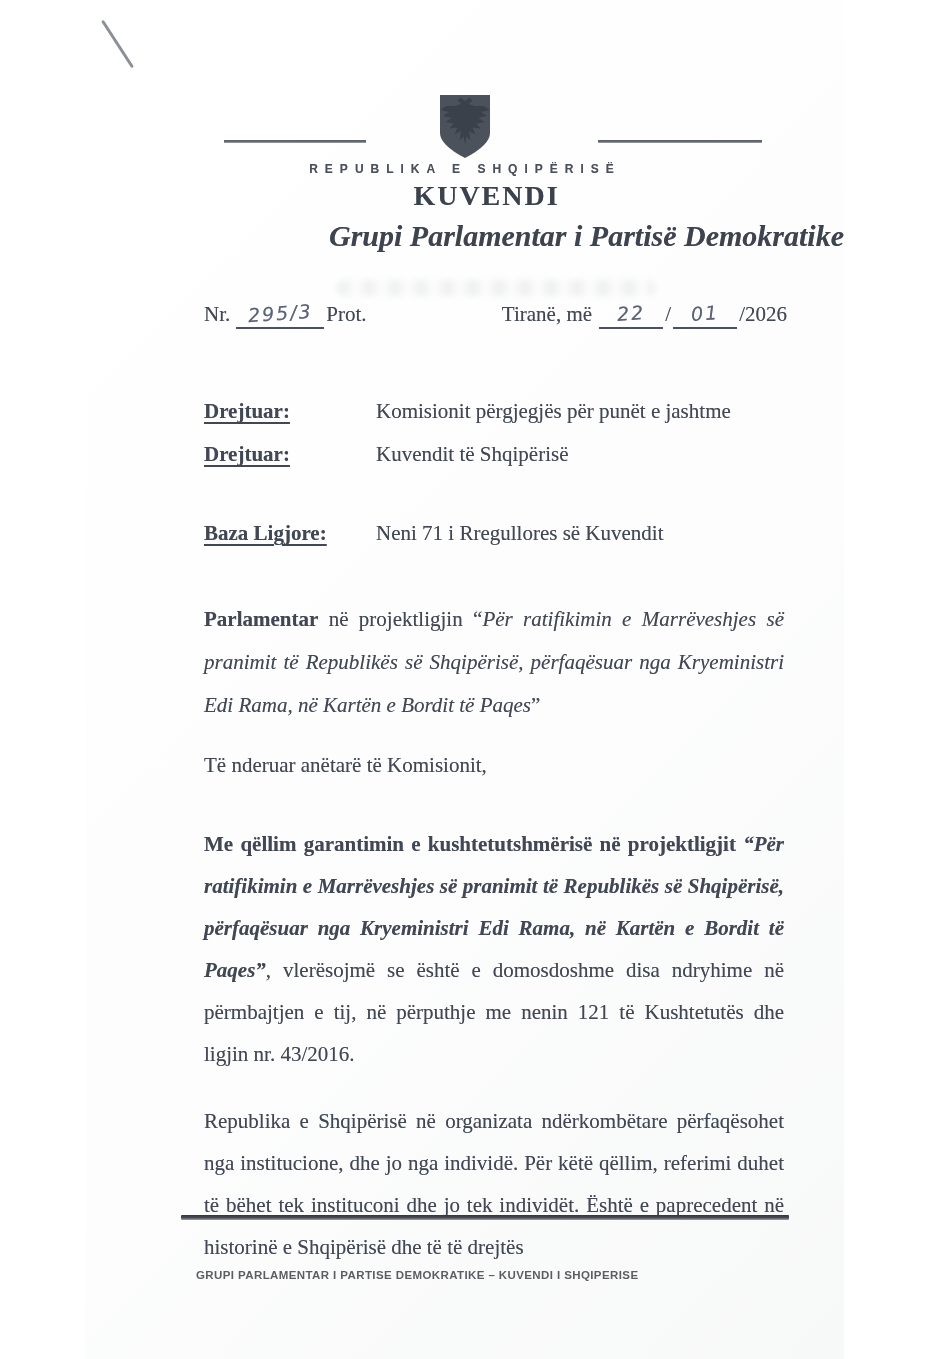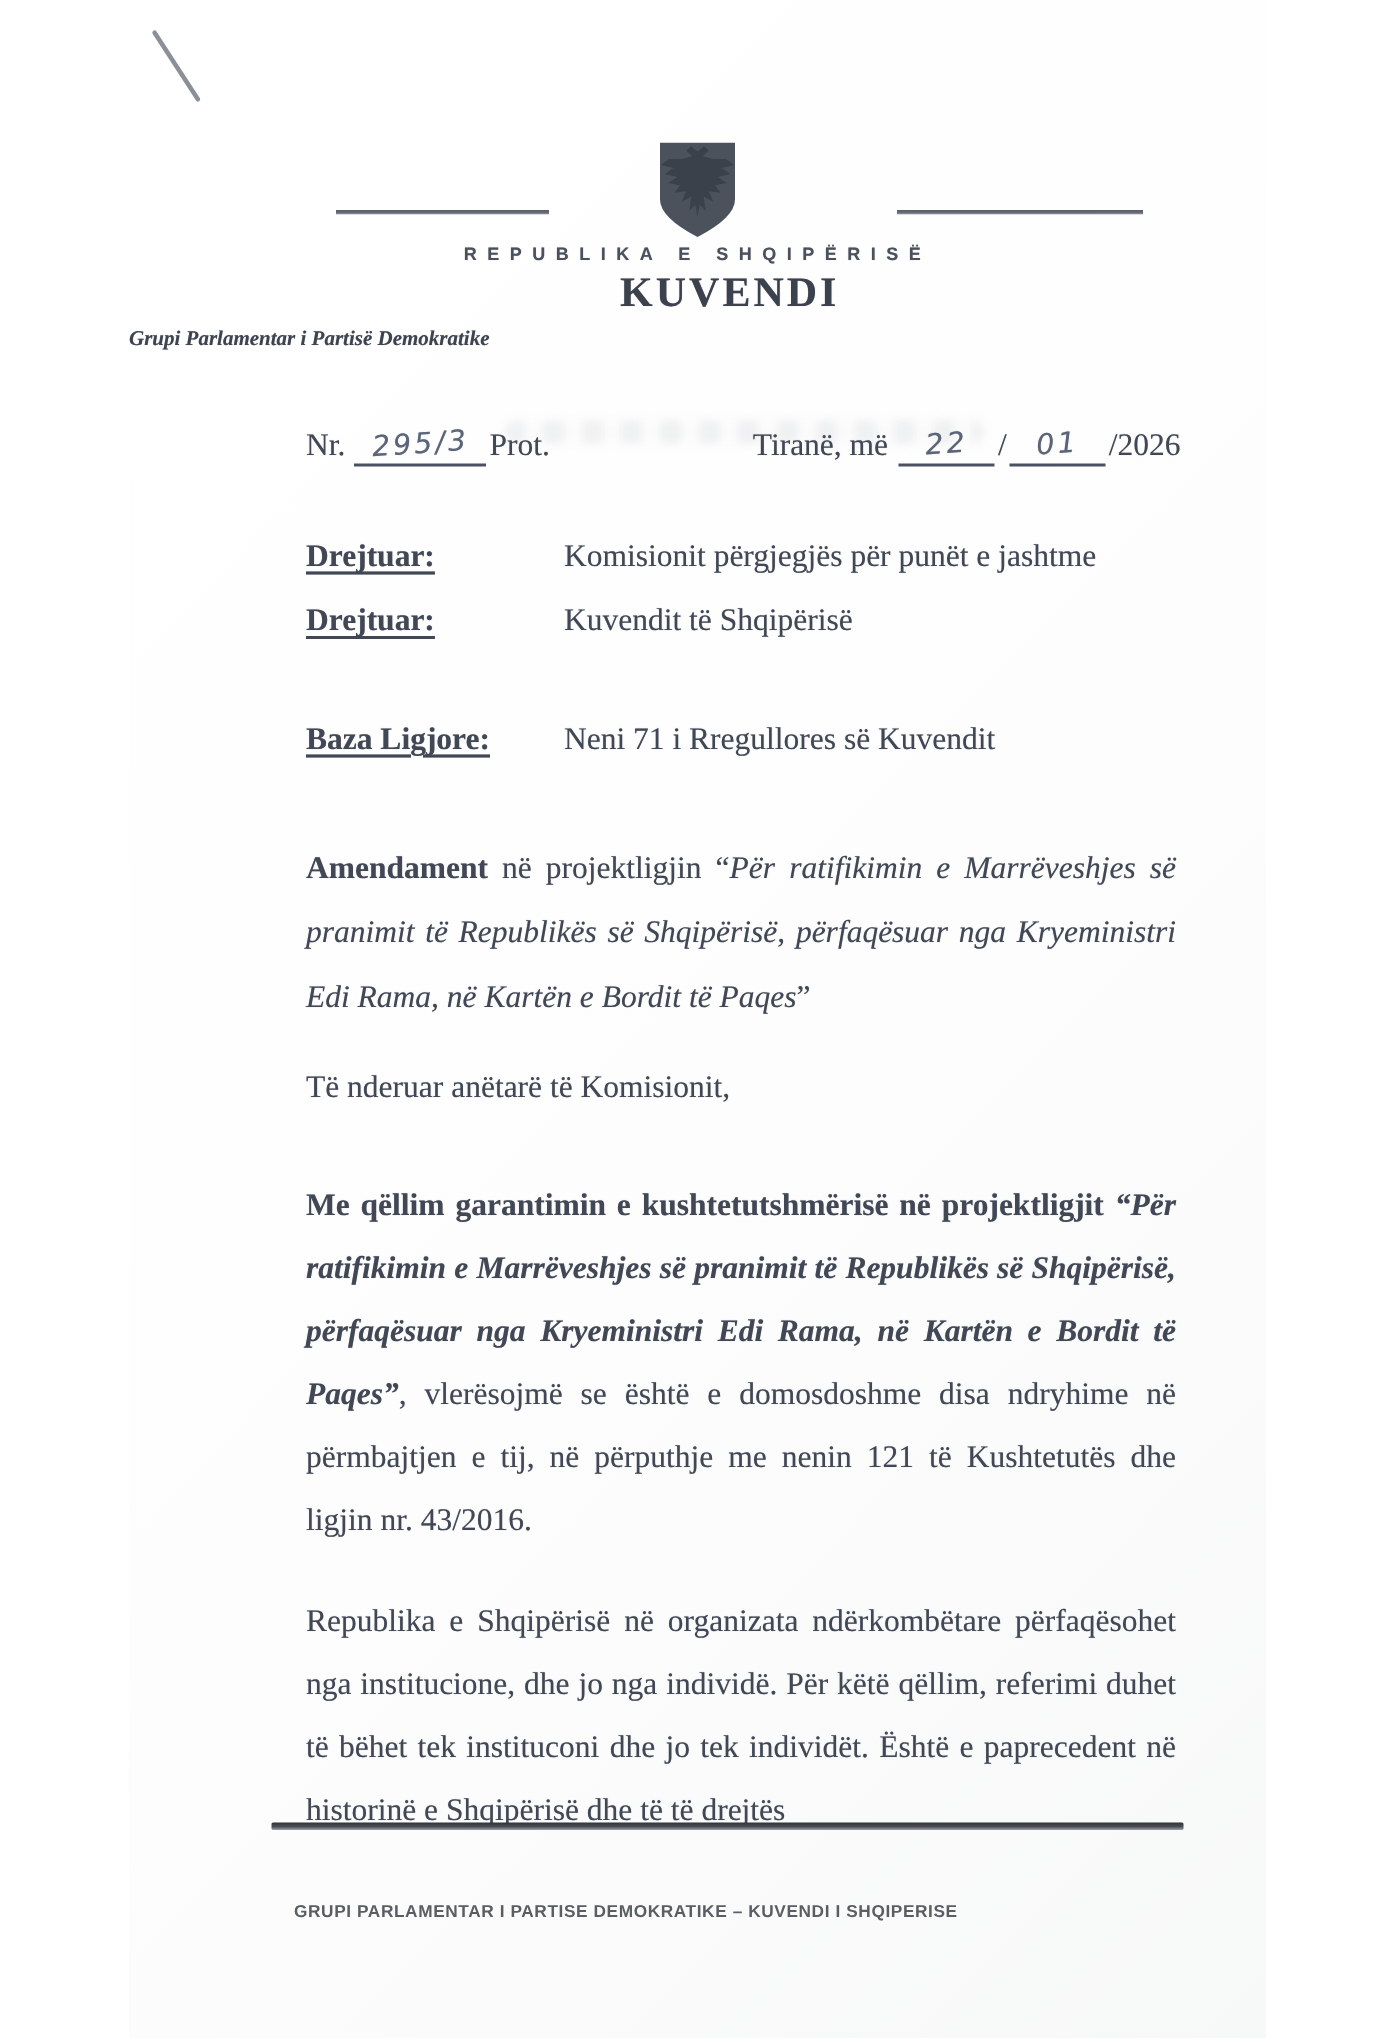--- a/index.html
+++ b/index.html
@@ -53,23 +53,23 @@
   }
   .assembly-title {
     text-align: center;
     margin-top: 4px;
     font-size: 28px; font-weight: bold;
     letter-spacing: 2px;
     color: #3c424d;
     padding-left: 43px;
   }
   .group-title {
-    text-align: left;
+    text-align: right;
     margin-top: 7px;
-    font-size: 14px; font-weight: bold; font-style: italic;
+    font-size: 30px; font-weight: bold; font-style: italic;
     color: #3e444f;
   }
   
   .meta-row {
     display: flex; justify-content: space-between; align-items: flex-end;
     margin: 49px 57px 0 118px;
     font-size: 21px;
   }
   .uline {
     display: inline-block;
@@ -88,21 +88,21 @@
   .nr-uline { min-width: 88px; margin: 0 2px 0 6px; }
   .date-uline { min-width: 64px; margin: 0 2px; }
   
   .lv-section { margin-left: 118px; margin-right: 60px; }
   .lv-row { display: flex; font-size: 21px; line-height: 38px; }
   .lv-label {
     flex: 0 0 172px;
     font-weight: bold;
   }
   .lv-label span { text-decoration: underline; text-underline-offset: 4px; text-decoration-thickness: 2px; }
-  .recipients { margin-top: 40px; }
+  .recipients { margin-top: 63px; }
   .recipients .lv-row + .lv-row { margin-top: 5px; }
   .legal { margin-top: 41px; }
   .subject { margin-top: 46px; }
   .subject .lv-label { flex: 0 0 115px; }
   .subject-text {
     flex: 1;
     font-size: 21px; line-height: 43px;
     text-align: justify;
   }
   .salutation { margin: 19px 60px 0 118px; font-size: 21px; line-height: 38px; }
@@ -181,21 +181,21 @@
 
   <div class="lv-section legal">
     <div class="lv-row">
       <div class="lv-label"><span>Baza Ligjore:</span></div>
       <div>Neni 71 i Rregullores së Kuvendit</div>
     </div>
   </div>
 
   <div class="lv-section subject">
     <div class="lv-row">
-      <div class="subject-text"><span class="b">Amendament</span><span> në projektligjin </span><span>“</span><span class="i">Për ratifikimin e Marrëveshjes së pranimit të Republikës së Shqipërisë, përfaqësuar nga Kryeministri Edi Rama, në Kartën e Bordit të Paqes</span><span>”</span></div>
+      <div class="subject-text"><span class="b">Parlamentar</span><span> në projektligjin </span><span>“</span><span class="i">Për ratifikimin e Marrëveshjes së pranimit të Republikës së Shqipërisë, përfaqësuar nga Kryeministri Edi Rama, në Kartën e Bordit të Paqes</span><span>”</span></div>
     </div>
   </div>
 
   <div class="salutation">
     <div>Të nderuar anëtarë të Komisionit,</div>
   </div>
 
   <div class="body-para para-1"><span class="b">Me qëllim garantimin e kushtetutshmërisë në projektligjit </span><span class="b i">“Për ratifikimin e Marrëveshjes së pranimit të Republikës së Shqipërisë, përfaqësuar nga Kryeministri Edi Rama, në Kartën e Bordit të Paqes”</span><span>, vlerësojmë se është e domosdoshme disa ndryhime në përmbajtjen e tij, në përputhje me nenin 121 të Kushtetutës dhe ligjin nr. 43/2016.</span></div>
   <div class="body-para para-2"><span>Republika e Shqipërisë në organizata ndërkombëtare përfaqësohet nga institucione, dhe jo nga individë. Për këtë qëllim, referimi duhet të bëhet tek instituconi dhe jo tek individët. Është e paprecedent në historinë e Shqipërisë dhe të të drejtës</span></div>
 

